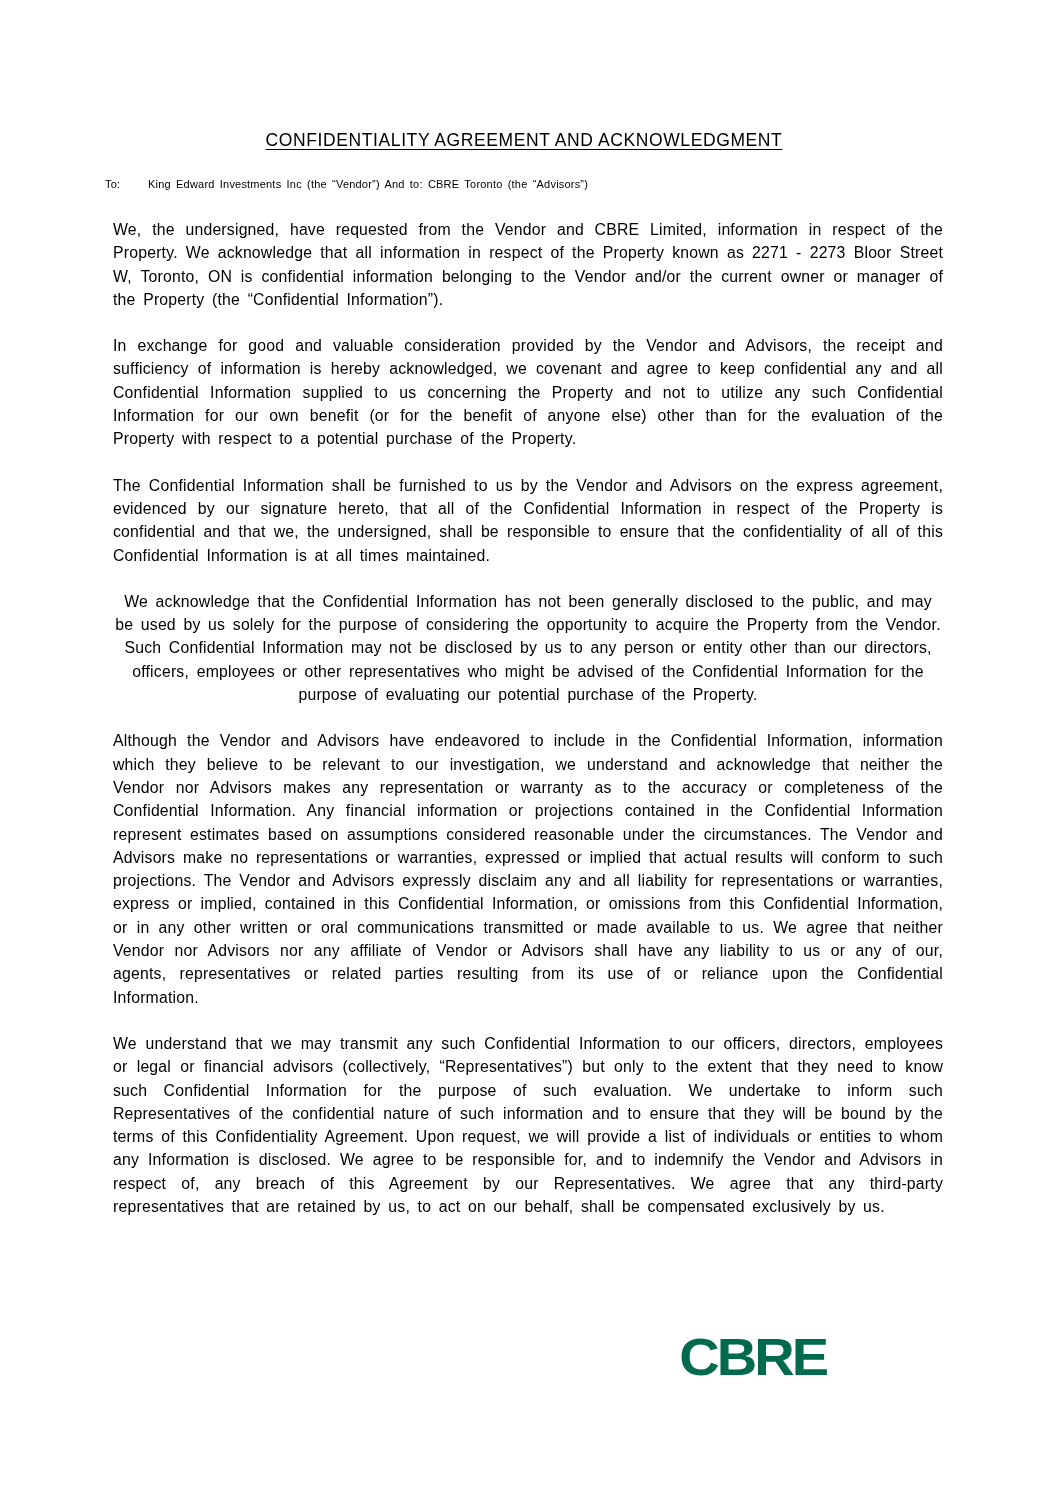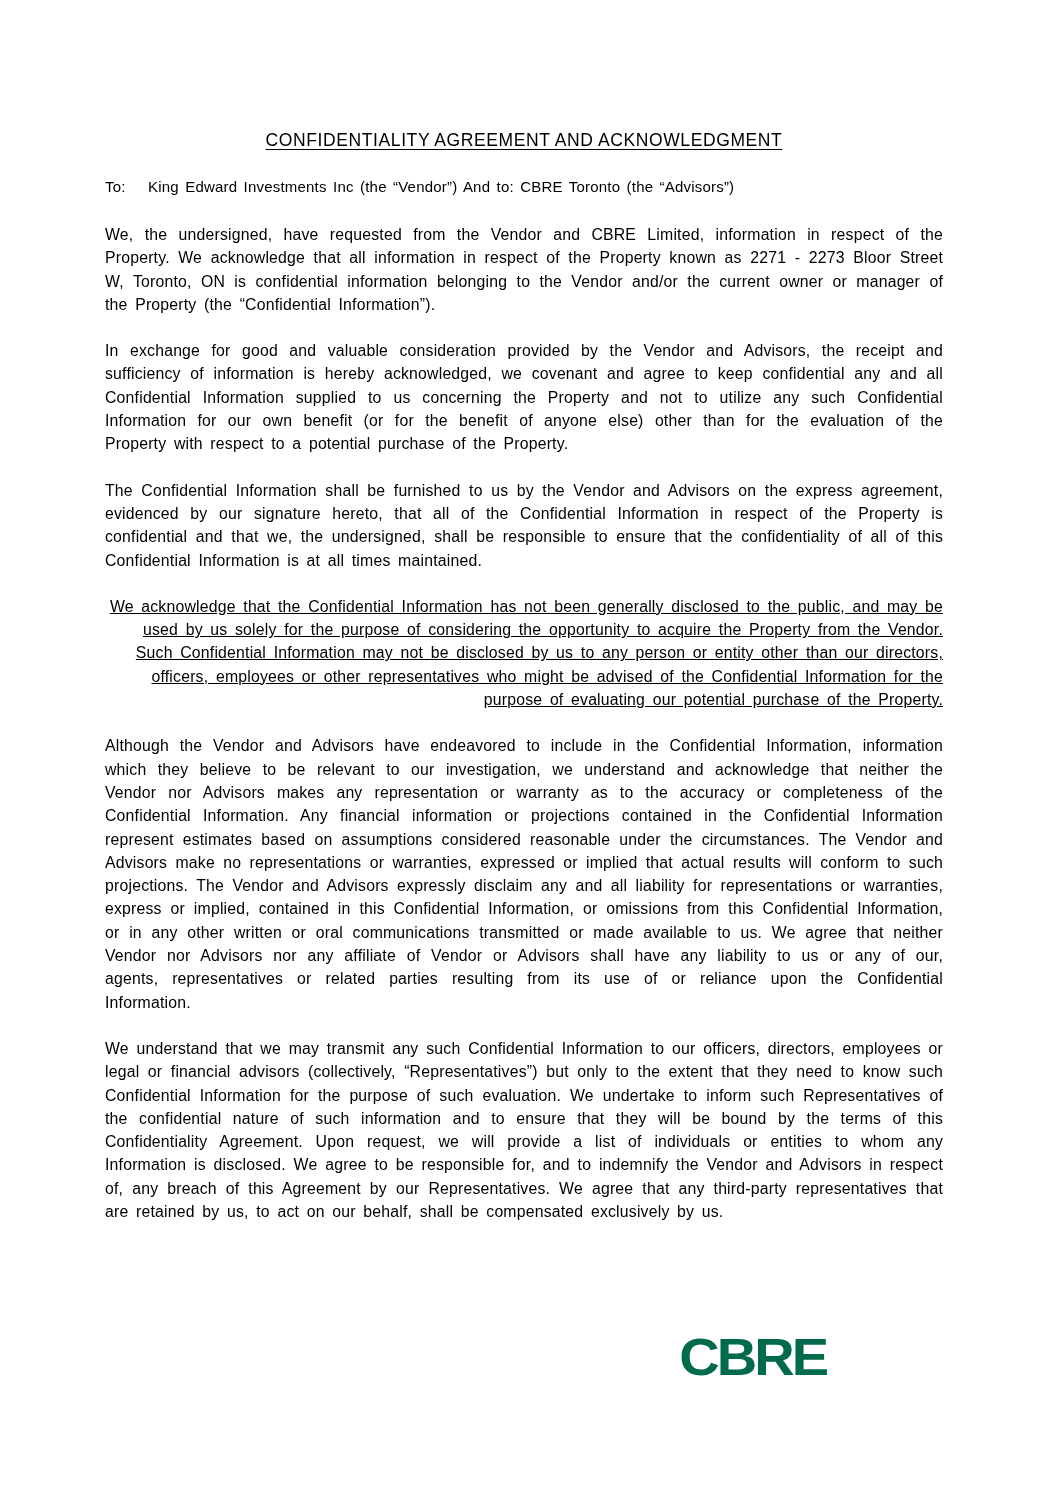--- a/index.html
+++ b/index.html
@@ -26,41 +26,41 @@
   .doc-title {
     font-size: 17.5px;
     font-weight: 400;
     letter-spacing: 0.6px;
     text-align: center;
     text-decoration: underline;
     text-underline-offset: 3px;
     margin: 0 0 27px 0;
   }
   .to-line {
-    font-size: 15px;
+    font-size: 11px;
     letter-spacing: 0.2px;
     word-spacing: 2px;
     margin: 12px 0 28px 0;
     display: flex;
   }
   .to-label {
     flex: 0 0 43px;
   }
   .to-text {
     flex: 1 1 auto;
   }
   .para {
     font-size: 15.8px;
     line-height: 23.3px;
     letter-spacing: 0.2px;
     word-spacing: 3px;
-    margin: 0 0 23px 0;
+    margin: 0 0 23px 8px;
   }
   .para.justify { text-align: justify; }
-  .para.left    { text-align: right; text-decoration: underline; }
+  .para.left    { text-align: center; }
   .logo {
     position: absolute;
     right: 118px;
     top: 1332px;
     font-family: "Liberation Sans", sans-serif;
     font-weight: 700;
     font-size: 56px;
     letter-spacing: -3px;
     line-height: 1;
     transform: scaleY(0.92);

